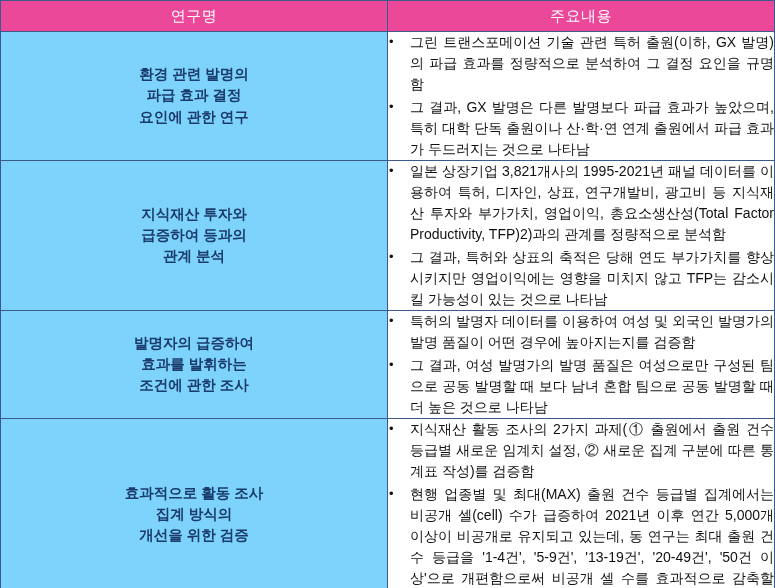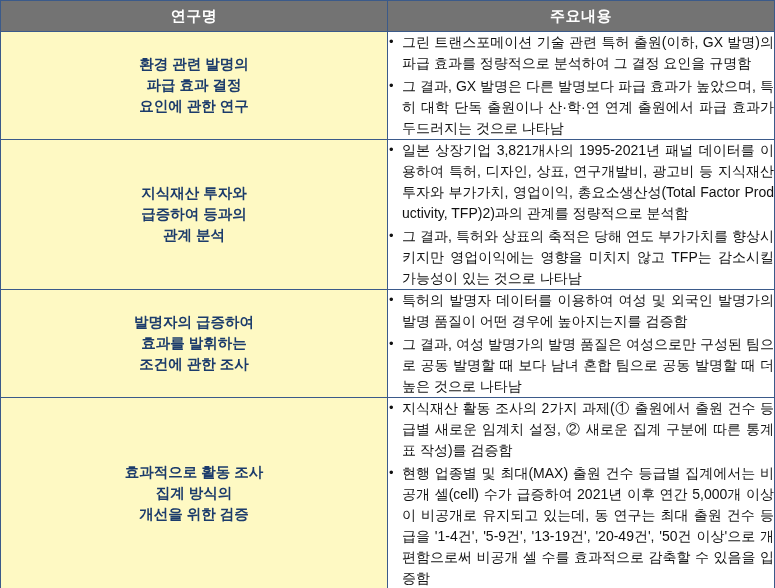--- a/index.html
+++ b/index.html
@@ -17,30 +17,30 @@
     border-collapse: collapse;
     width: 775px;
     table-layout: fixed;
   }
   table.research-table td, table.research-table th {
     border: 1px solid #3b5a8a;
     vertical-align: middle;
     padding: 0;
   }
   thead th {
-    background: #737373;
+    background: #ec4899;
     color: #ffffff;
-    font-weight: bold;
+    font-weight: normal;
     font-size: 15px;
     height: 30px;
     text-align: center;
     letter-spacing: 0.5px;
   }
   td.title-cell {
-    background: #fef9c3;
+    background: #7dd3fc;
     color: #1b3b6b;
     font-weight: bold;
     font-size: 14.5px;
     text-align: center;
     line-height: 1.45;
     padding: 6px 6px;
     width: 170px;
   }
   td.content-cell {
     background: #ffffff;
@@ -49,21 +49,21 @@
     line-height: 1.5;
     padding: 6px 8px 7px 8px;
   }
   ul.bullets {
     margin: 0;
     padding: 0;
     list-style: none;
   }
   ul.bullets > li {
     position: relative;
-    padding-left: 14px;
+    padding-left: 22px;
     margin: 0 0 2px 0;
     text-align: justify;
     word-break: break-all;
   }
   ul.bullets > li:last-child {
     margin-bottom: 0;
   }
   ul.bullets > li:before {
     content: "\2022";
     position: absolute;

